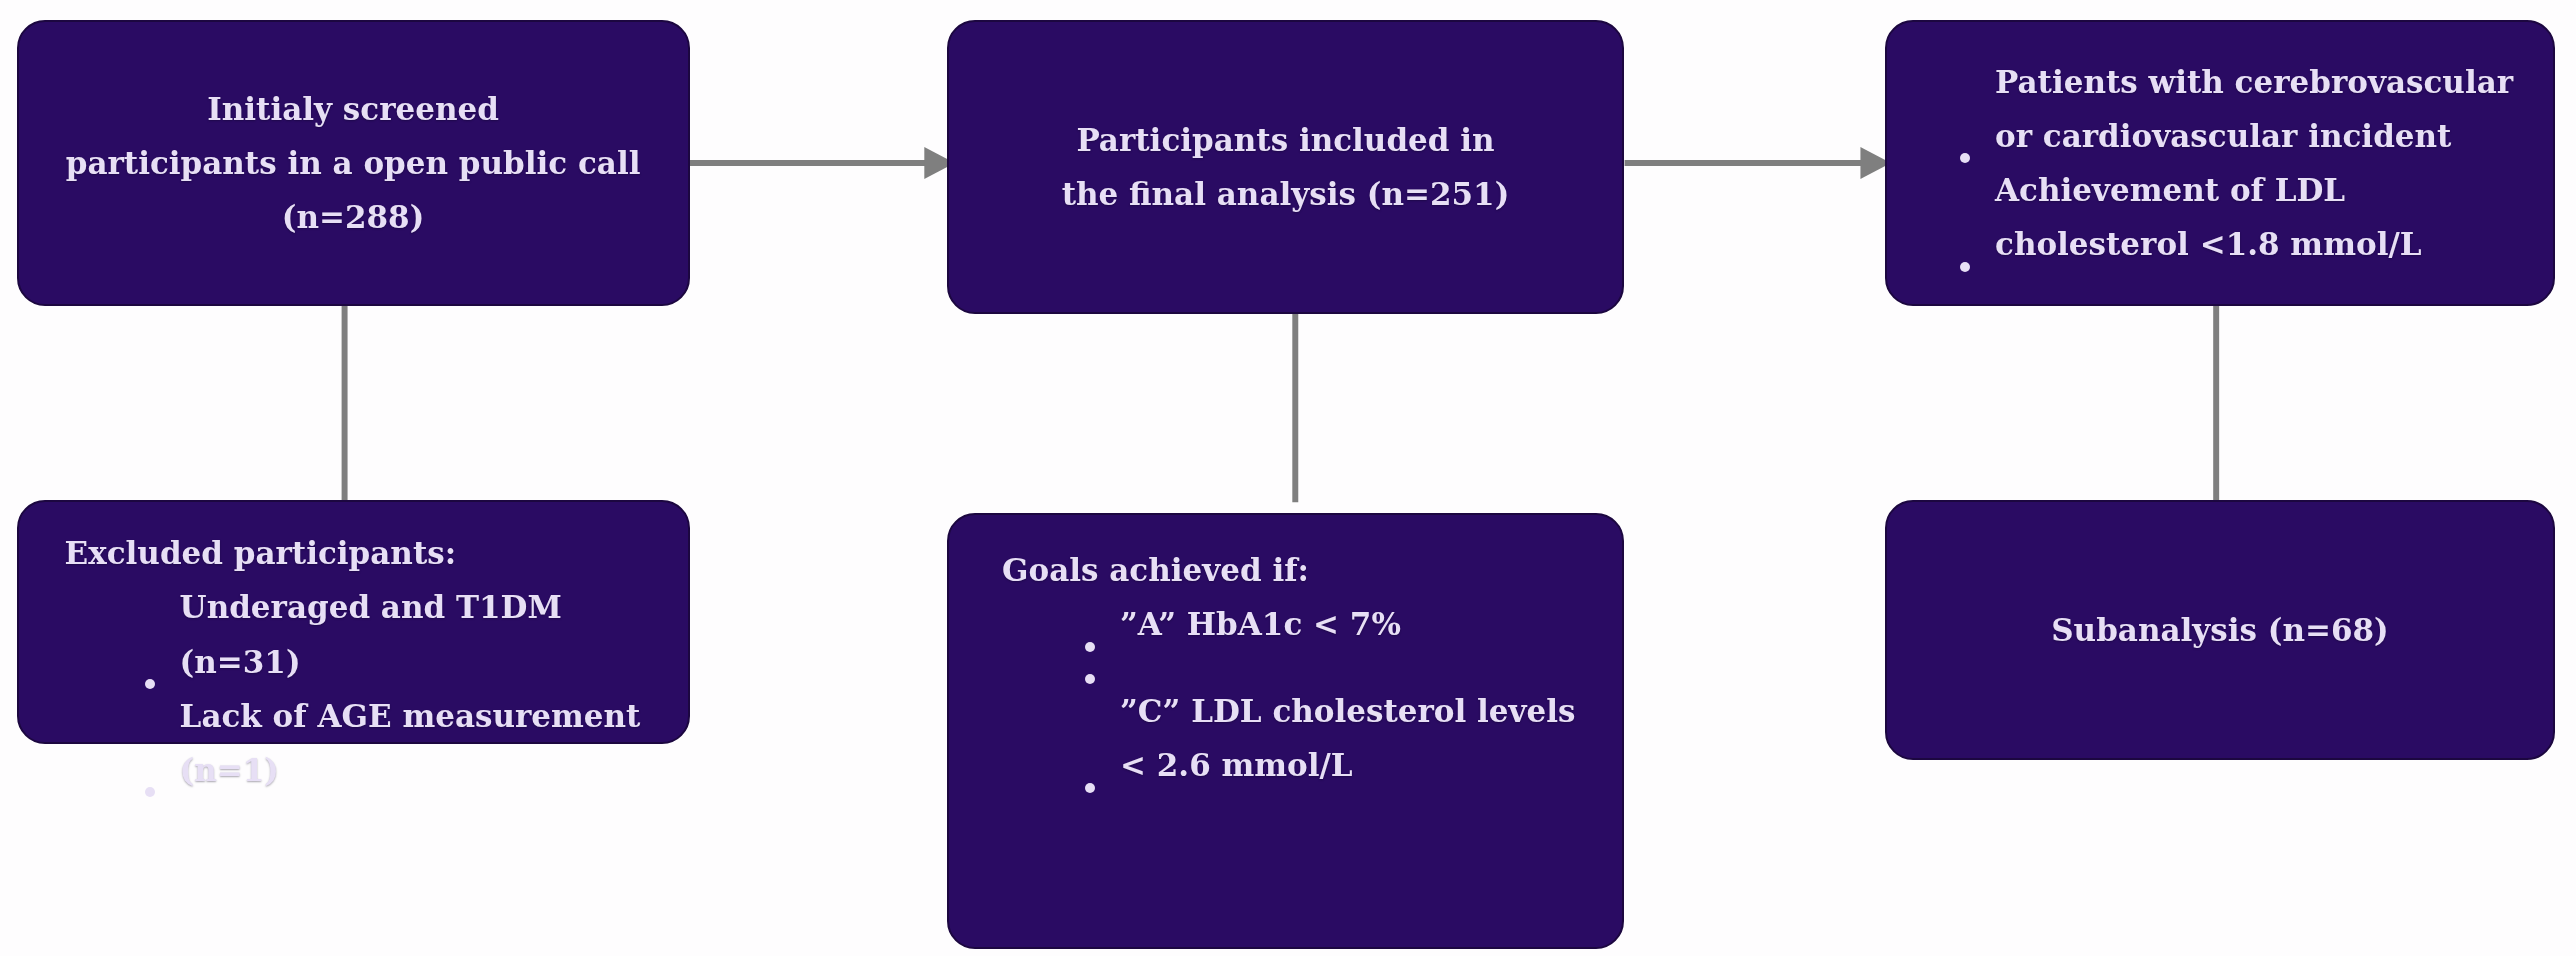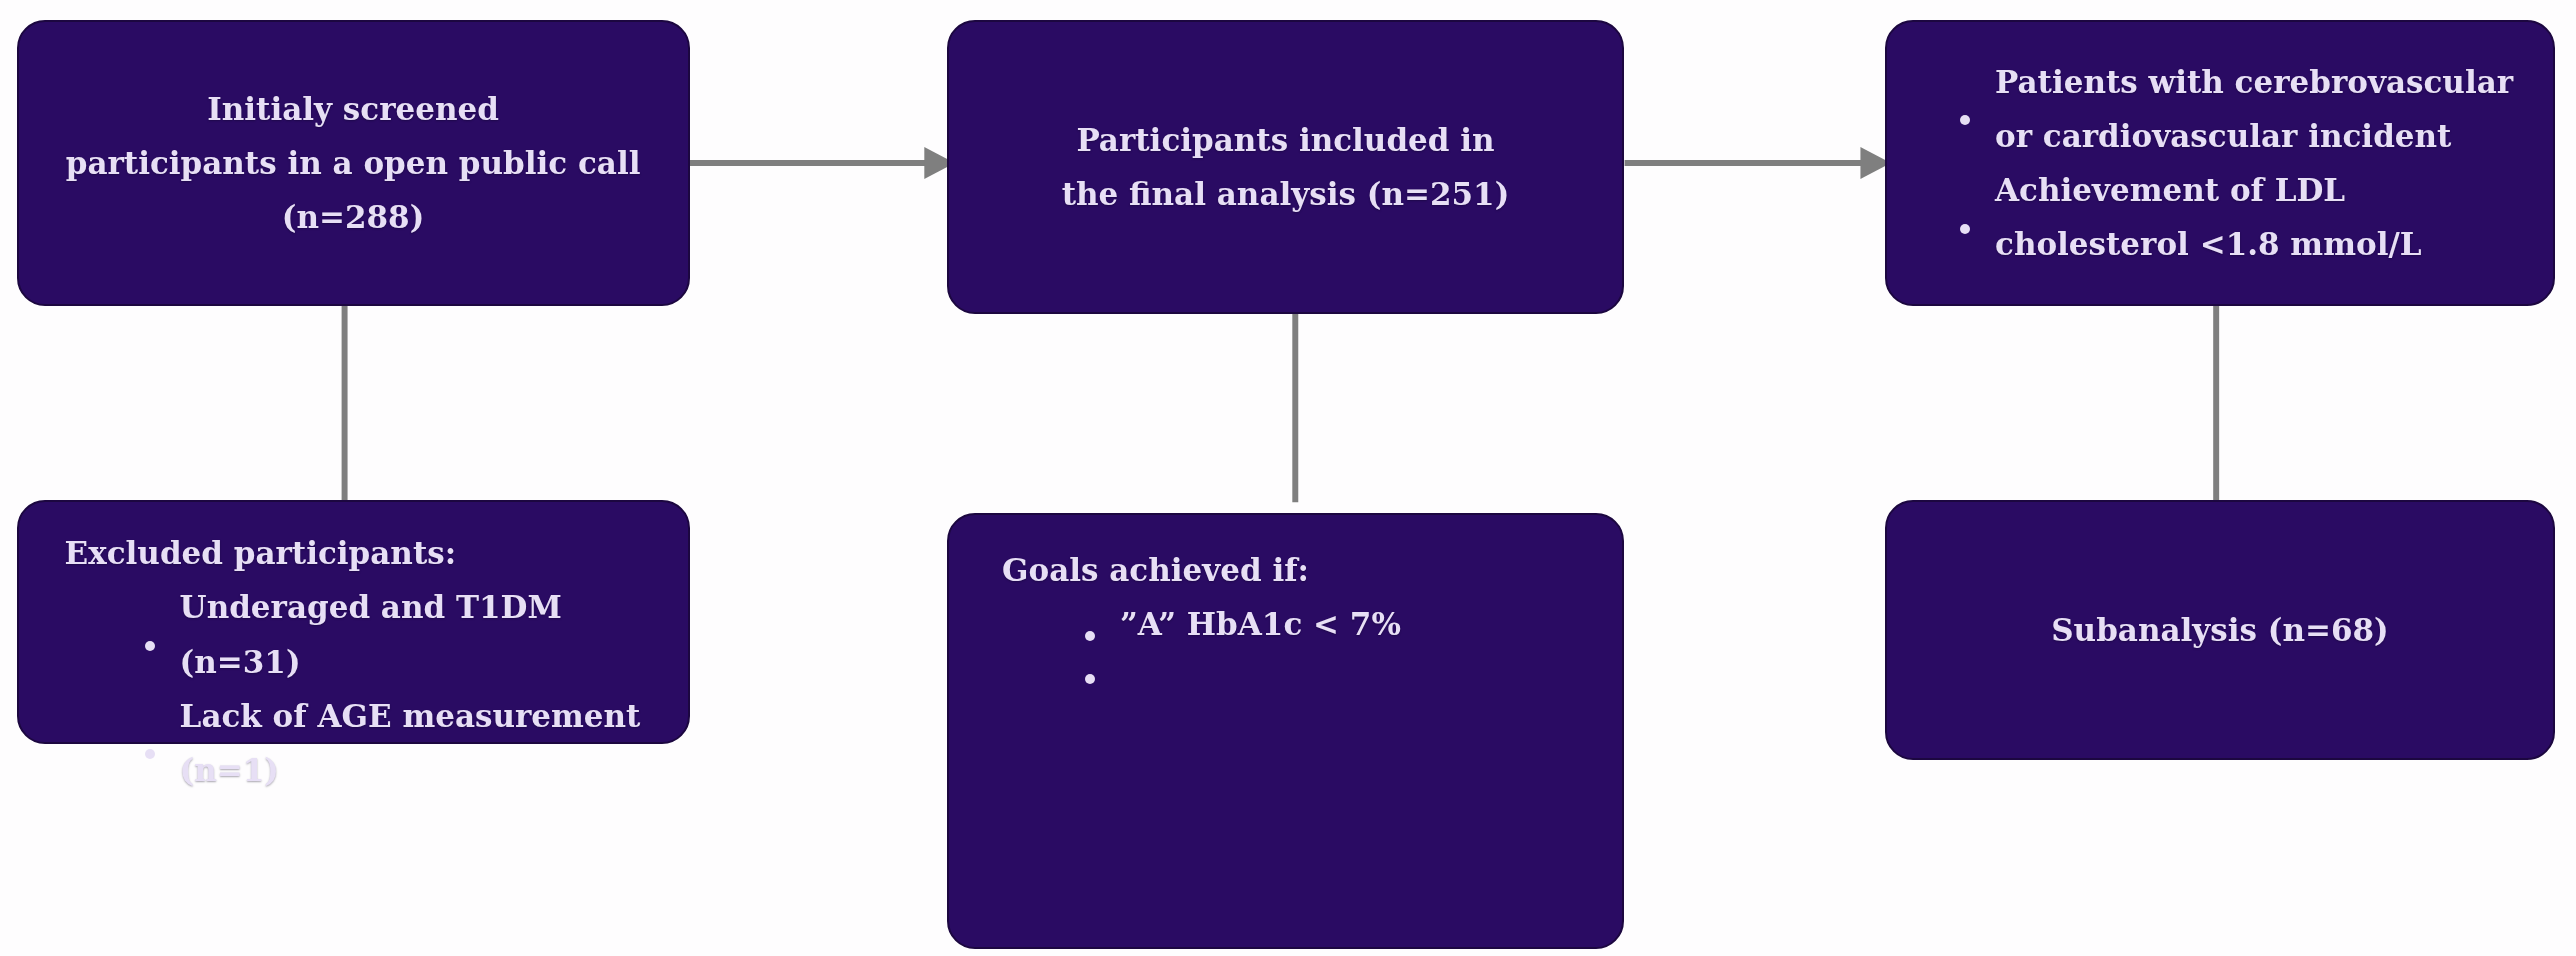--- a/index.html
+++ b/index.html
@@ -49,21 +49,21 @@
   }
   .centered {
     align-items: center;
     justify-content: center;
     text-align: center;
   }
   .btext { white-space: pre-line; }
   .box-heading { white-space: pre-line; }
   .vcenter { justify-content: center; }
   .bullet-list { display: flex; flex-direction: column; }
-  .bullet-item { display: flex; align-items: center; }
+  .bullet-item { display: flex; align-items: flex-end; }
   .dot {
     flex: 0 0 auto;
     width: 10px;
     height: 10px;
     border-radius: 50%;
     background: var(--box-text);
     margin: 22.5px 25px 0 0;
   }
 </style>
 </head>
@@ -129,20 +129,25 @@
   <div class="box" style="left:947px; top:480px; width:677px; height:436px; padding:28px 20px 0 53px;margin-top:33px;">
     <div class="box-heading">Goals achieved if:</div>
     <div class="bullet-list" style="margin-left:83px;">
       <div class="bullet-item">
         <span class="dot"></span>
         <span class="btext">”A” HbA1c &lt; 7%</span>
       </div>
       <div class="bullet-item">
         <span class="dot"></span>
       </div>
+      <div class="bullet-item">
+        <span class="dot"></span>
+        <span class="btext">”C” LDL cholesterol levels
+&lt; 2.6 mmol/L</span>
+      </div>
     </div>
   </div>
 
   <div class="box centered" style="left:1885px; top:500px; width:670px; height:260px;">
     <div class="btext">Subanalysis (n=68)</div>
   </div>
 
 </div>
 
 

